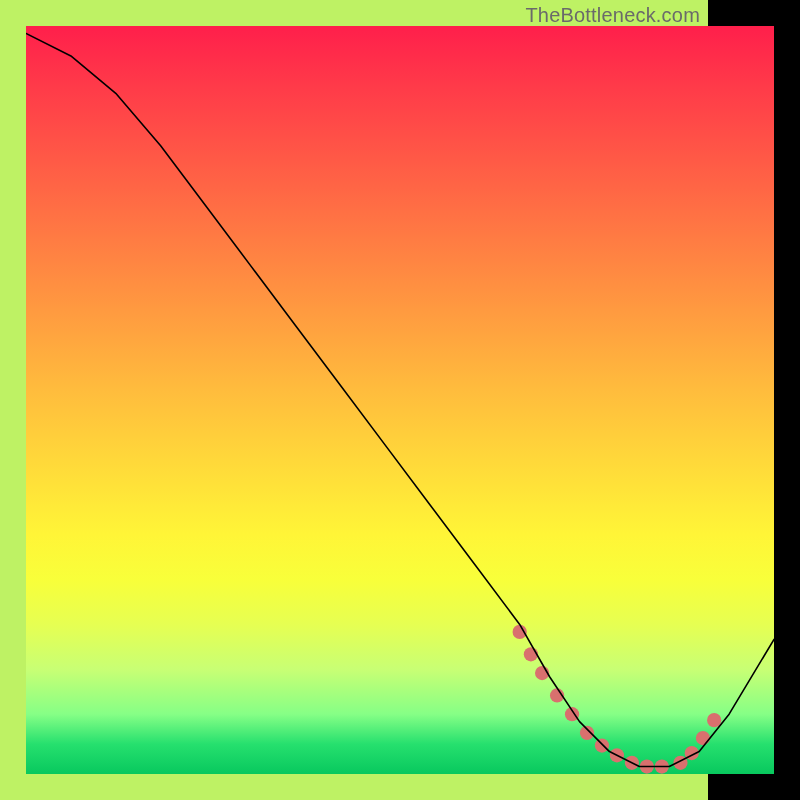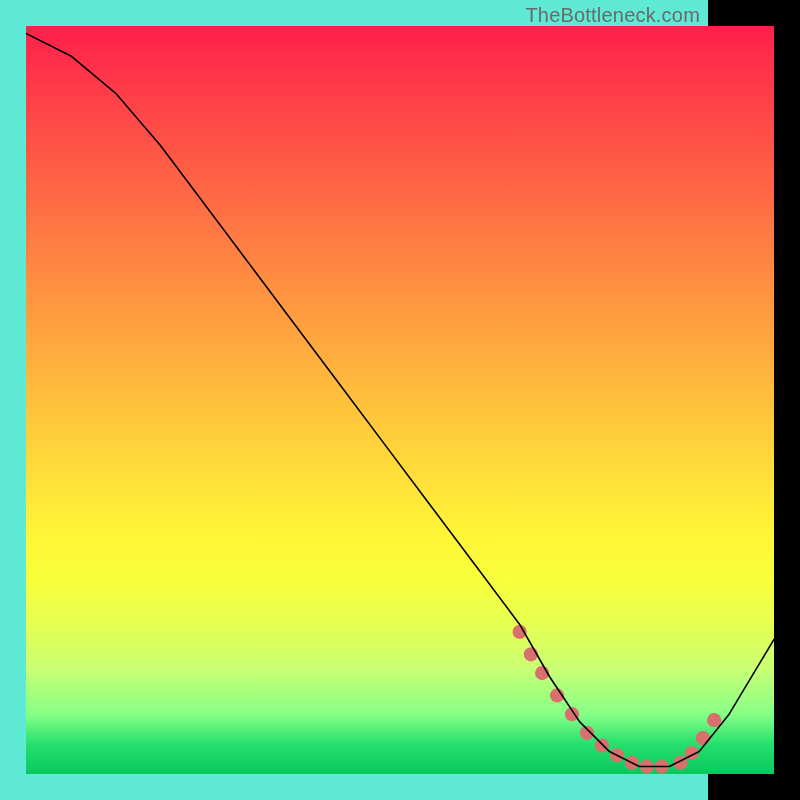--- a/index.html
+++ b/index.html
@@ -8,21 +8,21 @@
     width: 800px;
     height: 800px;
     background: #000;
     overflow: hidden;
     font-family: Arial, Helvetica, sans-serif;
   }
   .stage {
     position: relative;
     width: 708px;
     height: 800px;
-    background: #5eead4;
+    background: #bef264;
   }
   .watermark {
     position: absolute;
     top: 4px;
     right: 8px;
     color: #6a6a6a;
     font-size: 20px;
     font-weight: 500;
     letter-spacing: 0.2px;
     z-index: 10;

